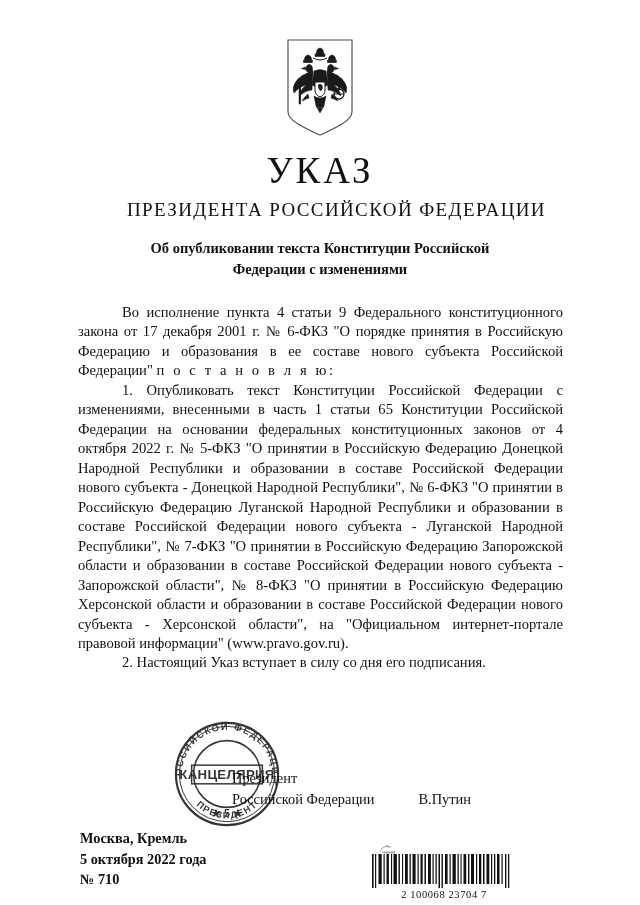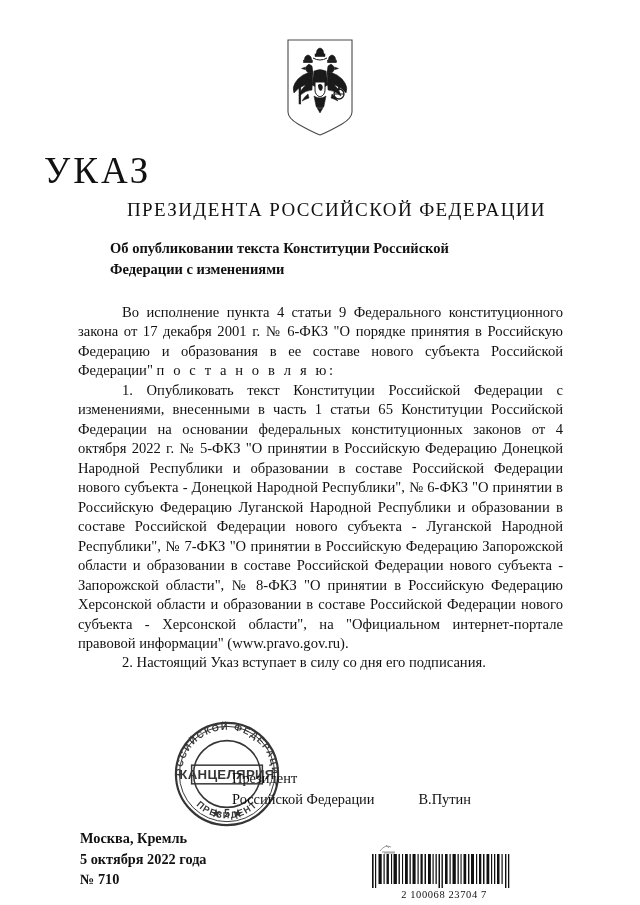--- a/index.html
+++ b/index.html
@@ -37,43 +37,44 @@
     position: relative;
   }
   .emblem svg { display: block; width: 100%; height: 100%; }
 
   
   .title-main {
     position: absolute;
     top: 152px;
     left: 0;
     right: 0;
+    text-align: center;
     font-size: 37px;
     letter-spacing: 3px;
     font-weight: 400;
     line-height: 1.05;
-    padding-left: 44px;
   }
   .title-sub {
     position: absolute;
     top: 200px;
     left: 0;
     right: 0;
     text-align: center;
     font-size: 19px;
     letter-spacing: 1.4px;
     font-weight: 400;
     line-height: 1.1;
     margin-left: 33px;
   }
   .subject {
     position: absolute;
     top: 238px;
     left: 110px;
     right: 110px;
+    text-align: center;
     font-size: 14.5px;
     font-weight: bold;
     line-height: 1.45;
   }
 
   
   .body-text {
     position: absolute;
     top: 303px;
     left: 78px;

